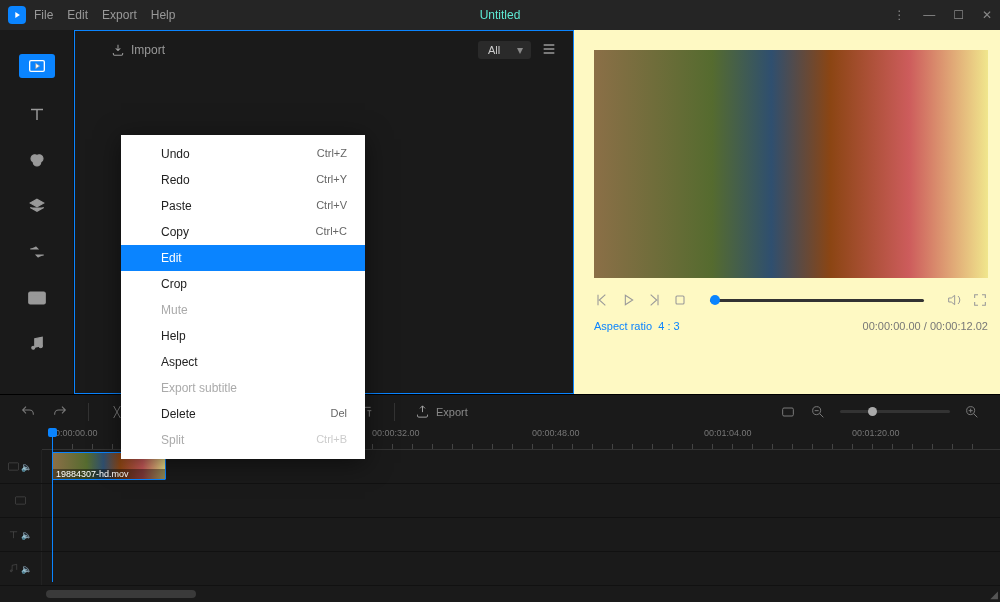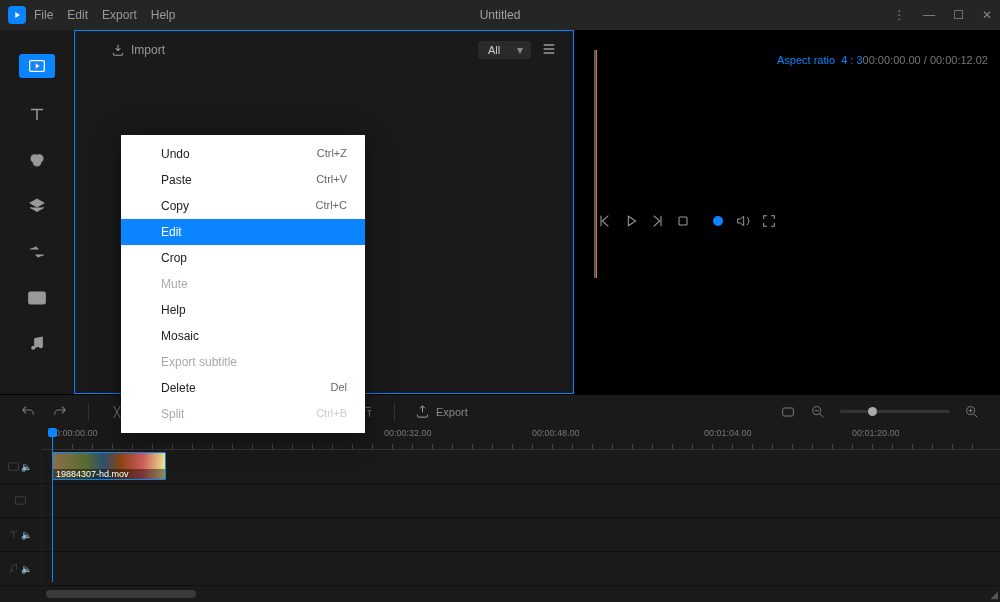--- a/index.html
+++ b/index.html
@@ -2,42 +2,42 @@
 <html><head>
 <meta charset="utf-8">
 <style>
 *{box-sizing:border-box;margin:0;padding:0;font-family:'Segoe UI',Arial,sans-serif;user-select:none}
 body{background:#1a1a1a;width:1000px;height:602px;overflow:hidden;position:relative}
 .titlebar{height:30px;background:#252525;display:flex;align-items:center;padding:0 8px;color:#999;font-size:12px;position:relative}
 .titlebar .logo{width:18px;height:18px;background:#0a84ff;border-radius:4px;margin-right:8px;display:flex;align-items:center;justify-content:center}
 .titlebar .logo svg{width:10px;height:10px;fill:#fff}
 .menu-items{display:flex;gap:14px}
 .menu-item{cursor:pointer}
-.title{position:absolute;left:50%;transform:translateX(-50%);color:#a3a3a3}
+.title{position:absolute;left:50%;transform:translateX(-50%);color:#5eead4}
 .win-controls{margin-left:auto;display:flex;gap:18px;align-items:center;color:#888}
 .win-controls span{cursor:pointer}
 .main{display:flex;height:364px}
 .toolbar-left{width:74px;background:#1a1a1a;display:flex;flex-direction:column;align-items:center;padding-top:24px;gap:26px;border-right:1px solid #111}
 .toolbar-left .tbtn{width:20px;height:20px;display:flex;align-items:center;justify-content:center;cursor:pointer;color:#999}
 .toolbar-left .tbtn.active{background:#0a84ff;width:36px;height:24px;border-radius:3px}
 .toolbar-left svg{fill:#999;stroke:#999}
 .library{flex:0 0 500px;background:#1a1a1a;border:1px solid #0a84ff;position:relative}
 .lib-head{display:flex;align-items:center;height:38px;padding:0 16px;gap:10px;color:#999;font-size:12px}
 .import-btn{display:flex;align-items:center;gap:6px;cursor:pointer;margin-left:20px}
 .filter{margin-left:auto;display:flex;align-items:center;gap:10px}
 .filter select{background:#2a2a2a;border:none;color:#ccc;font-size:11px;padding:3px 30px 3px 10px;border-radius:3px;appearance:none}
 .filter .sel{position:relative}
 .filter .sel:after{content:'▾';position:absolute;right:8px;top:2px;color:#888;pointer-events:none}
 .list-icon{cursor:pointer}
 .thumbs{display:flex;gap:24px;padding:2px 16px}
 .thumb{width:74px;cursor:pointer}
 .thumb .img{width:74px;height:46px;background:#333;position:relative;border-radius:1px;overflow:hidden}
 .thumb .nm{color:#888;font-size:10px;margin-top:5px;text-align:center;white-space:nowrap;overflow:hidden}
 .thumb .img .musicbadge{position:absolute;top:2px;right:2px;width:12px;height:12px;background:#000;border-radius:2px;display:flex;align-items:center;justify-content:center}
-.preview{flex:1;background:#000000;display:flex;padding:20px 12px 8px 20px}
+.preview{flex:1;background:#fef9c3;display:flex;flex-direction:column;padding:20px 12px 8px 20px}
 .pv-canvas{flex:1;background:#000;display:flex;align-items:center;justify-content:center;position:relative;max-height:228px}
 .pv-controls{display:flex;align-items:center;gap:10px;padding:14px 0 8px;color:#888}
 .pv-controls .slider{flex:1;height:3px;background:#333;border-radius:2px;position:relative;margin:0 12px}
 .pv-controls .slider .dot{width:10px;height:10px;background:#0a84ff;border-radius:50%;position:absolute;top:-4px;left:0}
 .pv-controls svg{cursor:pointer}
 .pv-foot{display:flex;justify-content:space-between;color:#777;font-size:11px;padding-top:4px}
 .pv-foot .ratio span{color:#0a84ff}
 .timeline-bar{height:34px;background:#1a1a1a;border-top:1px solid #000;display:flex;align-items:center;padding:0 20px;gap:20px;color:#888}
 .timeline-bar .grp{display:flex;gap:16px;align-items:center}
 .timeline-bar svg{cursor:pointer;opacity:.75}
@@ -270,21 +270,21 @@
         <circle cx="10" cy="10" r="6" stroke="#999" stroke-width="1.5"></circle>
         <path d="M7 10h6M10 7v6M15 15l5 5" stroke="#999" stroke-width="1.5"></path>
       </svg>
   </div>
 </div>
 
 <div class="timeline">
   <div class="playhead"></div>
   <div class="ruler">
     <span class="tick" style="left:8px">00:00:00.00</span>
-    <span class="tick" style="left:342px">00:00:32.00</span>
+    <span class="tick" style="left:330px">00:00:32.00</span>
     <span class="tick" style="left:490px">00:00:48.00</span>
     <span class="tick" style="left:662px">00:01:04.00</span>
     <span class="tick" style="left:810px">00:01:20.00</span>
   <div class="minor" style="left: 10px;"></div>
       <div class="minor" style="left: 30px;"></div>
       <div class="minor" style="left: 50px;"></div>
       <div class="minor" style="left: 70px;"></div>
       <div class="minor" style="left: 90px;"></div>
       <div class="minor" style="left: 110px;"></div>
       <div class="minor" style="left: 130px;"></div>
@@ -376,20 +376,24 @@
     </div>
   <div class="resize">◢</div>
 </div>
 
 <div class="ctx-menu" id="ctx">
     <div class="ctx-item">
       <span>Undo</span>
       <span class="sc">Ctrl+Z</span>
     </div>
     <div class="ctx-item">
+      <span>Redo</span>
+      <span class="sc">Ctrl+Y</span>
+    </div>
+    <div class="ctx-item">
       <span>Paste</span>
       <span class="sc">Ctrl+V</span>
     </div>
     <div class="ctx-item">
       <span>Copy</span>
       <span class="sc">Ctrl+C</span>
     </div>
     <div class="ctx-item hl">
       <span>Edit</span>
       <span class="sc"></span>
@@ -400,21 +404,21 @@
     </div>
     <div class="ctx-item dis">
       <span>Mute</span>
       <span class="sc"></span>
     </div>
     <div class="ctx-item">
       <span>Help</span>
       <span class="sc"></span>
     </div>
     <div class="ctx-item">
-      <span>Mosaic</span>
+      <span>Aspect</span>
       <span class="sc"></span>
     </div>
     <div class="ctx-item dis">
       <span>Export subtitle</span>
       <span class="sc"></span>
     </div>
     <div class="ctx-item">
       <span>Delete</span>
       <span class="sc">Del</span>
     </div>

